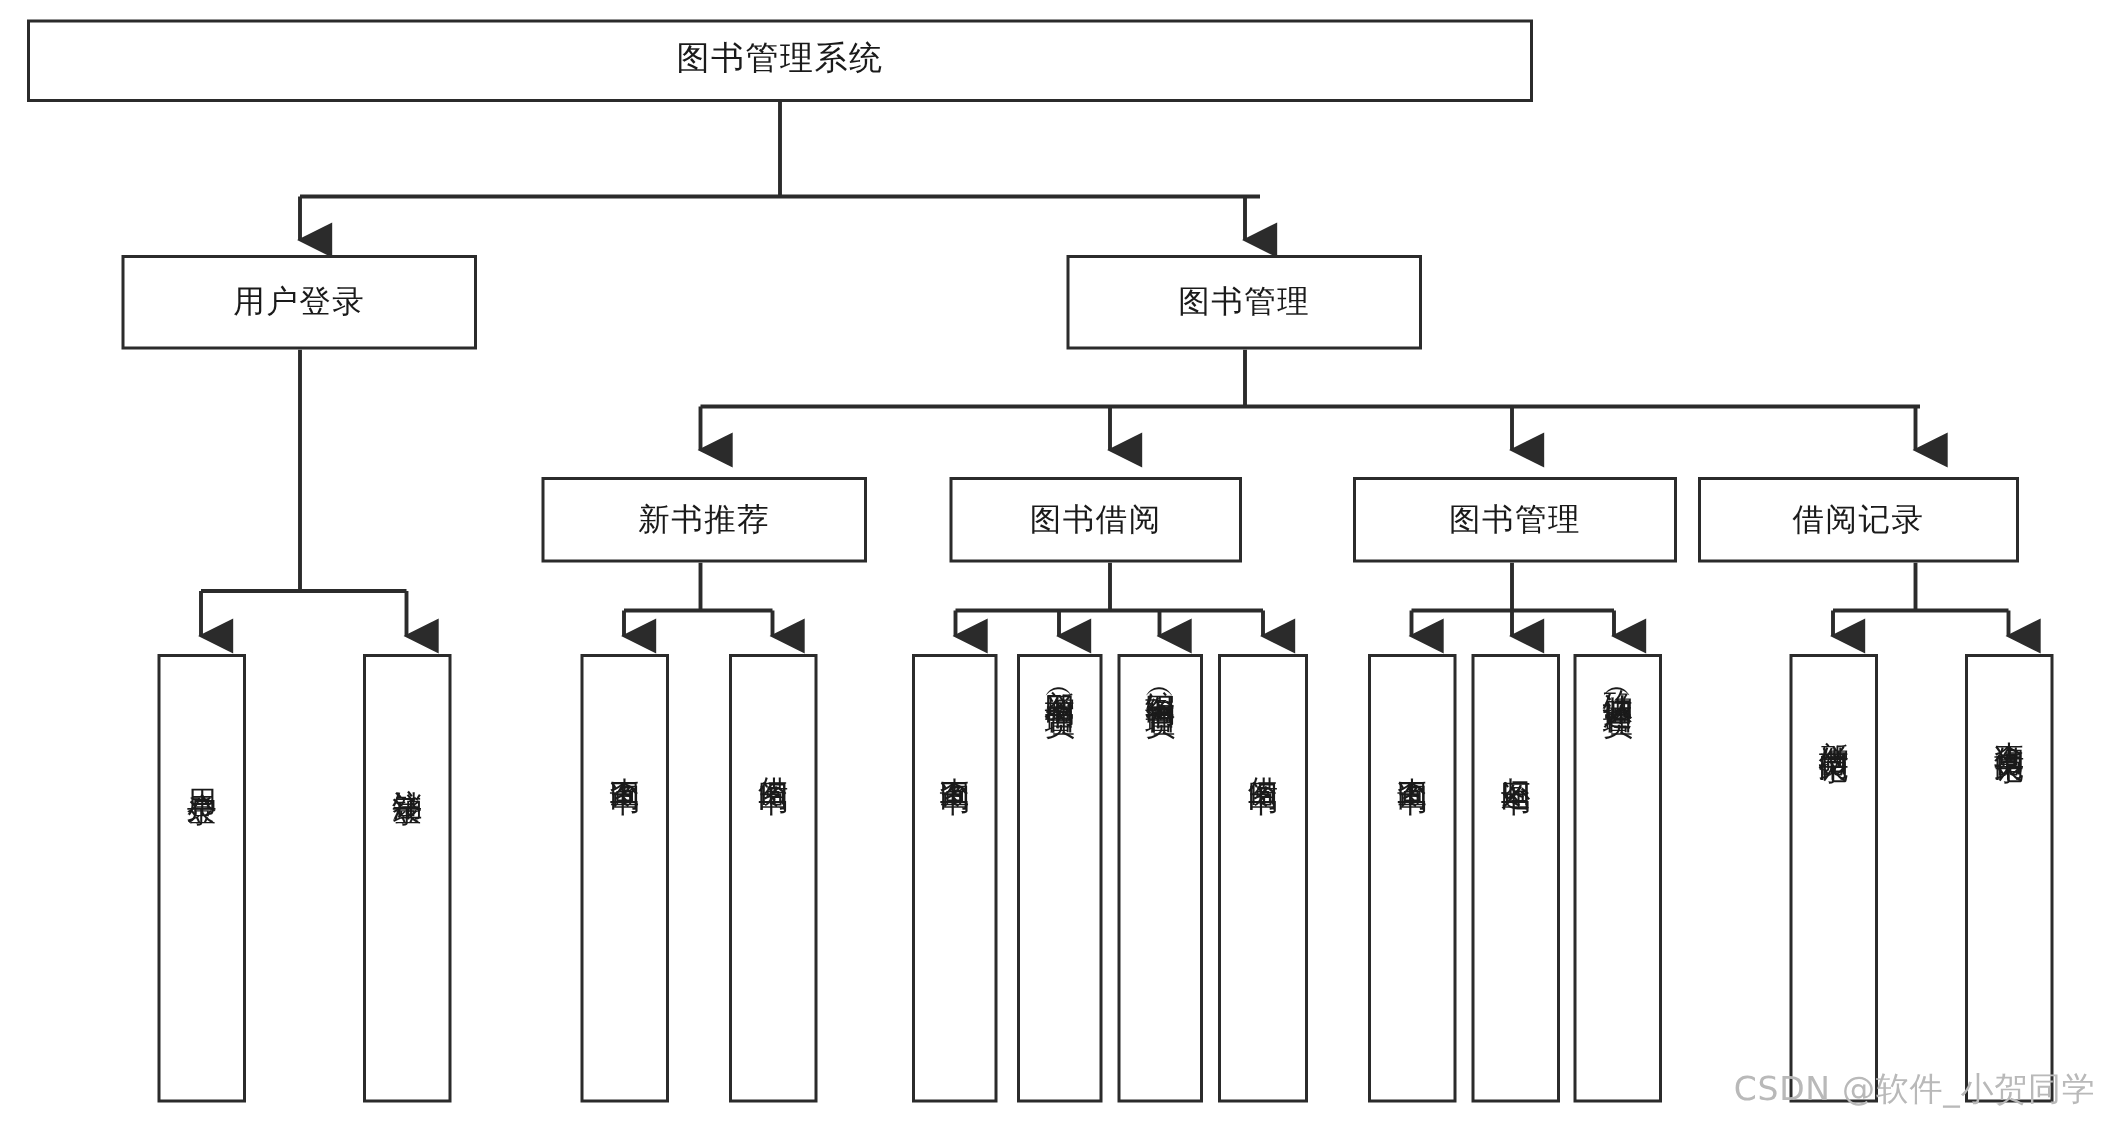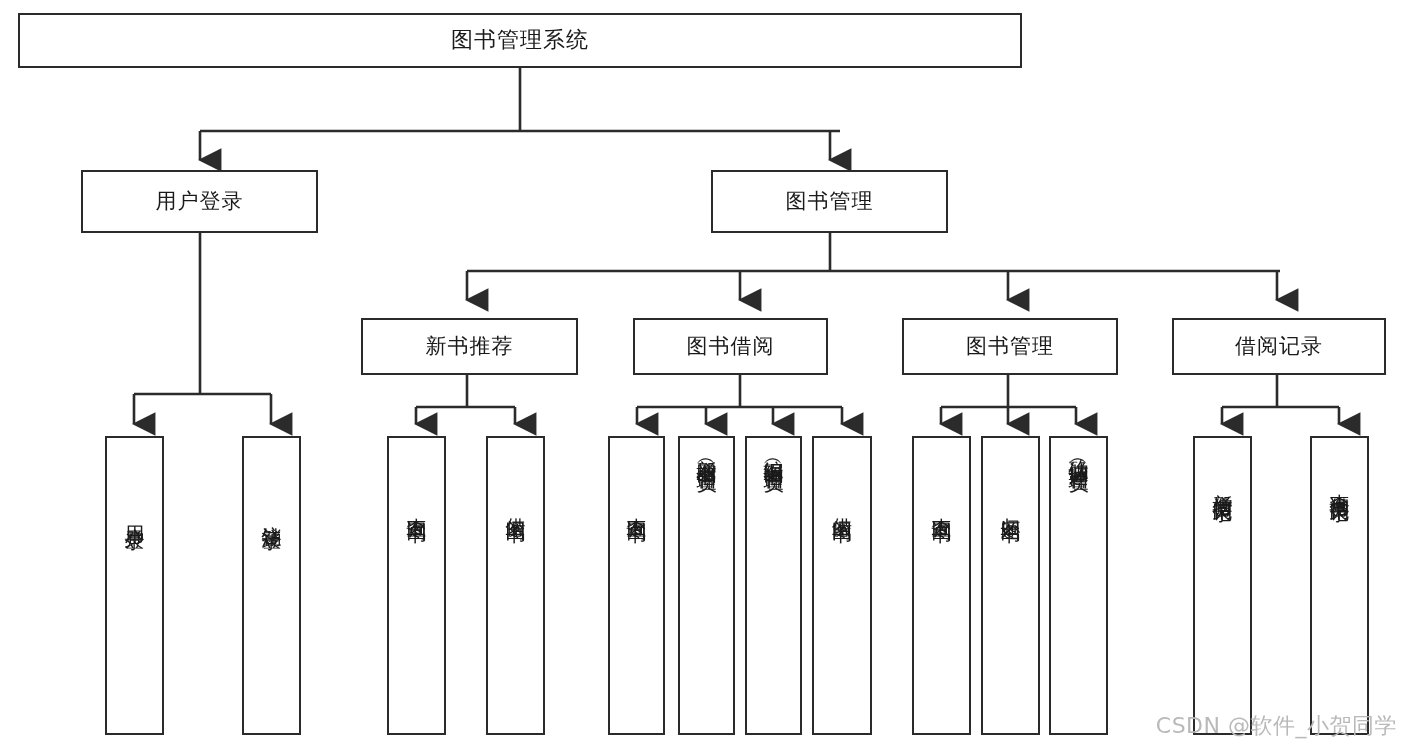--- a/index.html
+++ b/index.html
@@ -126,21 +126,21 @@
   </svg>
 
   <div class="node horizontal root" style="left:18px; top:13px; width:1004px; height:55px;">图书管理系统</div>
 
   <div class="node horizontal" style="left:81px; top:170px; width:237px; height:63px;">用户登录</div>
   <div class="node horizontal" style="left:711px; top:170px; width:237px; height:63px;">图书管理</div>
 
   <div class="node horizontal" style="left:361px; top:318px; width:217px; height:57px;">新书推荐</div>
   <div class="node horizontal" style="left:633px; top:318px; width:195px; height:57px;">图书借阅</div>
   <div class="node horizontal" style="left:902px; top:318px; width:216px; height:57px;">图书管理</div>
-  <div class="node horizontal" style="left:1172px; top:318px; width:214px; height:57px;">借阅记录</div>
+  <div class="node horizontal" style="left:1132px; top:318px; width:214px; height:57px;">借阅记录</div>
 
   <div class="node leaf" style="left:105px; top:436px; width:59px; height:299px; padding-top:72px;">
     <span class="vtext">用户登录</span>
   </div>
   <div class="node leaf" style="left:242px; top:436px; width:59px; height:299px; padding-top:72px;">
     <span class="vtext">注销登录</span>
   </div>
 
   <div class="node leaf" style="left:387px; top:436px; width:59px; height:299px; padding-top:64px;">
     <span class="vtext">查询图书</span>

